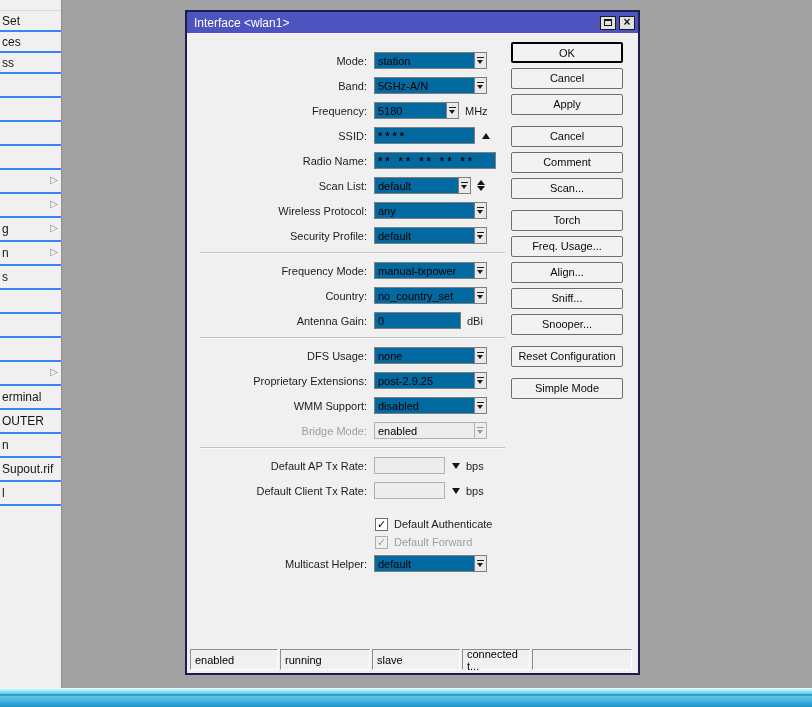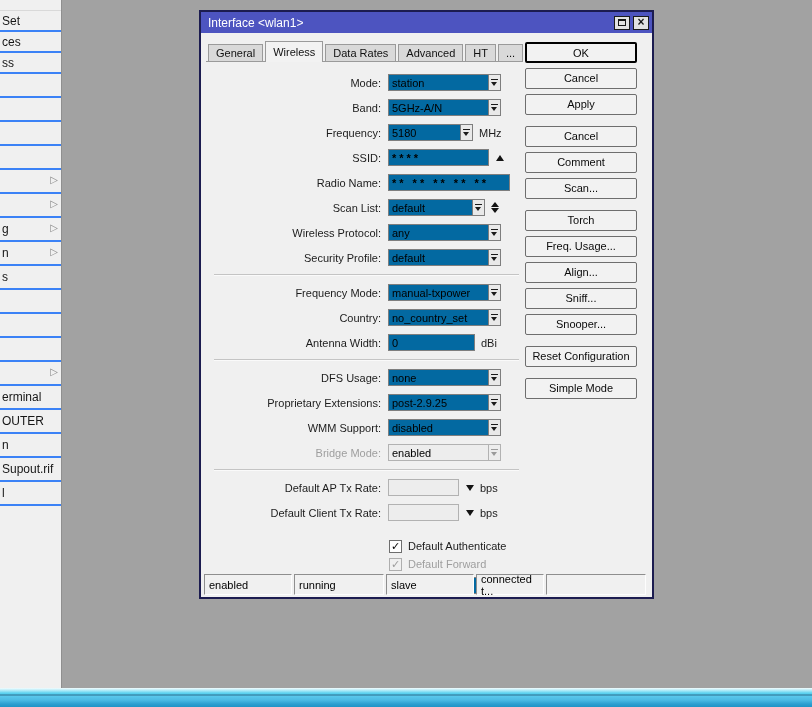--- a/index.html
+++ b/index.html
@@ -20,21 +20,21 @@
     display:flex;align-items:center;padding-left:2px;color:#161616;font-size:12px;
   }
   .side-item:nth-child(-n+3){height:19px}
   .side-item:first-child{border-top:1px solid #d9d9d9}
   .side-arrow{
     position:absolute;right:3px;top:50%;transform:translateY(-58%);
     color:#8a8a8a;font-size:10px;line-height:1;
   }
   
   .dialog{
-    position:absolute;left:199px;top:10px;width:455px;height:589px;
+    position:absolute;left:185px;top:10px;width:455px;height:665px;
     background:#f0f0f0;border:2px solid #1c1c50;box-sizing:border-box;
     display:flex;flex-direction:column;
   }
   .titlebar{
     height:21px;flex:0 0 21px;background:#4d54c0;display:flex;align-items:center;
     padding:0 3px 0 7px;color:#fff;font-size:12px;
   }
   .title-buttons{margin-left:auto;display:flex;gap:3px}
   .win-btn{
     width:16px;height:14px;background:#e2e2e2;border:1px solid #1a1a1a;
@@ -200,28 +200,20 @@
         <span class="max-glyph"></span>
       </span>
       <span class="win-btn">
         <span class="close-glyph">×</span>
       </span>
     </span>
   </div>
 
   <div class="dialog-body">
     <div class="main-col">
-      <div class="tabs" id="tabs">
-          <div class="tab">General</div>
-          <div class="tab active">Wireless</div>
-          <div class="tab">Data Rates</div>
-          <div class="tab">Advanced</div>
-          <div class="tab">HT</div>
-          <div class="tab">...</div>
-        </div>
       <div class="form" id="form">
           <div class="frow">
             <span class="lbl">Mode:</span>
             <div class="fld w-combo">
               <span>station</span>
             </div>
             <span class="combo-btn">
               <span class="dg"></span>
             </span>
           </div>
@@ -303,21 +295,21 @@
           <div class="frow">
             <span class="lbl">Country:</span>
             <div class="fld w-combo">
               <span>no_country_set</span>
             </div>
             <span class="combo-btn">
               <span class="dg"></span>
             </span>
           </div>
           <div class="frow">
-            <span class="lbl">Antenna Width:</span>
+            <span class="lbl">Antenna Gain:</span>
             <div class="fld w-ant">
               <span>0</span>
             </div>
             <span class="unit">dBi</span>
           </div>
           <div class="sep-row">
             <div class="sep-line"></div>
           </div>
           <div class="frow">
             <span class="lbl">DFS Usage:</span>

